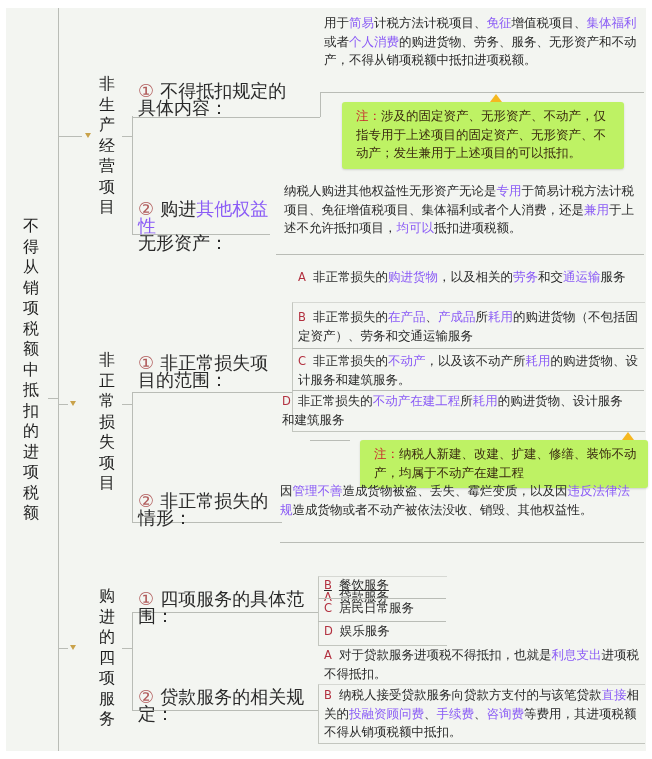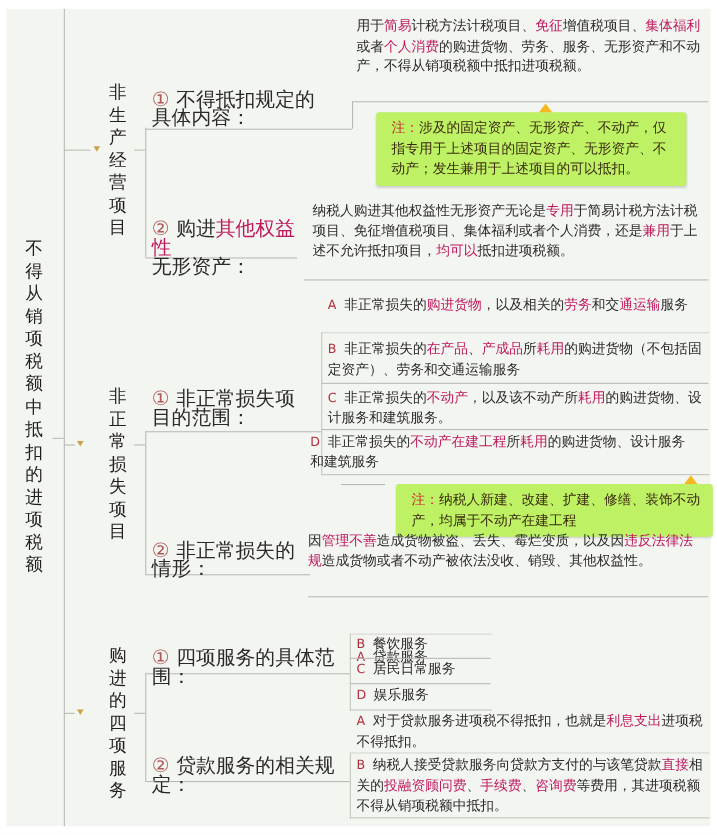--- a/index.html
+++ b/index.html
@@ -5,21 +5,21 @@
     html, body { margin:0; padding:0; }
     body { width:652px; height:759px; background:#ffffff; position:relative; overflow:hidden;
            font-family:"DejaVu Sans","Liberation Sans",sans-serif; color:#2a2a2a; }
     .canvas { position:absolute; left:6px; top:8px; width:640px; height:743px; background:#f3f5f1; }
     .vline { position:absolute; border-left:1px solid #b9bcb6; }
     .hline { position:absolute; border-top:1px solid #b9bcb6; }
     .vtext { position:absolute; width:18px; font-size:16px; line-height:20.5px; text-align:center; color:#1e1e1e; }
     .label { position:absolute; font-size:18px; line-height:17px; color:#2a2a2a; }
     .num { color:#b05a5a; margin-right:6px; }
     .text { position:absolute; font-size:12.5px; line-height:18.5px; color:#2a2a2a; }
-    .hl { color:#be185d; }
+    .hl { color:#8b5cf6; }
     .note { position:absolute; background:#bef264; border-radius:3px; padding:5px 8px 6px 14px;
             font-size:12.5px; line-height:18.5px; color:#3a2a10; box-shadow:0 1px 2px rgba(0,0,0,.15); }
     .note .tag { color:#c8262e; }
     .note::before { content:""; position:absolute; top:-8px; width:0; height:0;
                     border-left:6px solid transparent; border-right:6px solid transparent; border-bottom:8px solid #f5b820; }
     .note.n1::before { left:148px; }
     .note.n2::before { left:262px; }
     .box { position:absolute; border-left:1px solid #c3c6bf; border-bottom:1px solid #c3c6bf; border-top:1px solid #d6d8d3; }
     .item { position:absolute; font-size:12.5px; line-height:18.5px; color:#2a2a2a; padding-left:4px; }
     .letter { color:#b2303f; font-size:11.5px; margin-right:7px; }
@@ -106,21 +106,21 @@
   <div class="hline" style="left:116px; top:640px; width:10px;"></div>
   <div class="vline" style="left:126px; top:604px; height:98px;"></div>
   <div class="hline" style="left:126px; top:604px; width:186px;"></div>
   <div class="hline" style="left:126px; top:702px; width:186px;"></div>
 
   <div class="label" style="left:132px; top:582px; width:180px;">
     <span class="num">①</span><span>四项服务的具体范围：</span>
   </div>
   <div class="box" style="left:312px; top:568px; width:128px; height:68px;"></div>
   <div class="item" id="i-b2s0-0" style="left:314px; top:544px; width:124px;margin-top:36px;"><span class="letter">A</span><span>贷款服务</span></div>
-  <div class="item" id="i-b2s0-1" style="left:314px; top:568px; width:124px;"><span class="letter">B</span><span>餐饮服务</span></div>
+  <div class="item" id="i-b2s0-1" style="left:314px; top:568px; width:124px;text-decoration:underline;"><span class="letter">B</span><span>餐饮服务</span></div>
   <div class="hline" style="left:312px; top:590px; width:128px;"></div>
   <div class="item" id="i-b2s0-2" style="left:314px; top:591px; width:124px;"><span class="letter">C</span><span>居民日常服务</span></div>
   <div class="hline" style="left:312px; top:613px; width:128px;"></div>
   <div class="item" id="i-b2s0-3" style="left:314px; top:614px; width:124px;"><span class="letter">D</span><span>娱乐服务</span></div>
 
   <div class="label" style="left:132px; top:680px; width:180px;">
     <span class="num">②</span><span>贷款服务的相关规定：</span>
   </div>
   <div class="box" style="left:312px; top:676px; width:326px; height:58px;"></div>
   <div class="item" id="i-b2s1-0" style="left:314px; top:638px; width:320px;"><span class="letter">A</span><span>对于贷款服务进项税不得抵扣，也就是</span><span class="hl">利息支出</span><span>进项税不得抵扣。</span></div>

